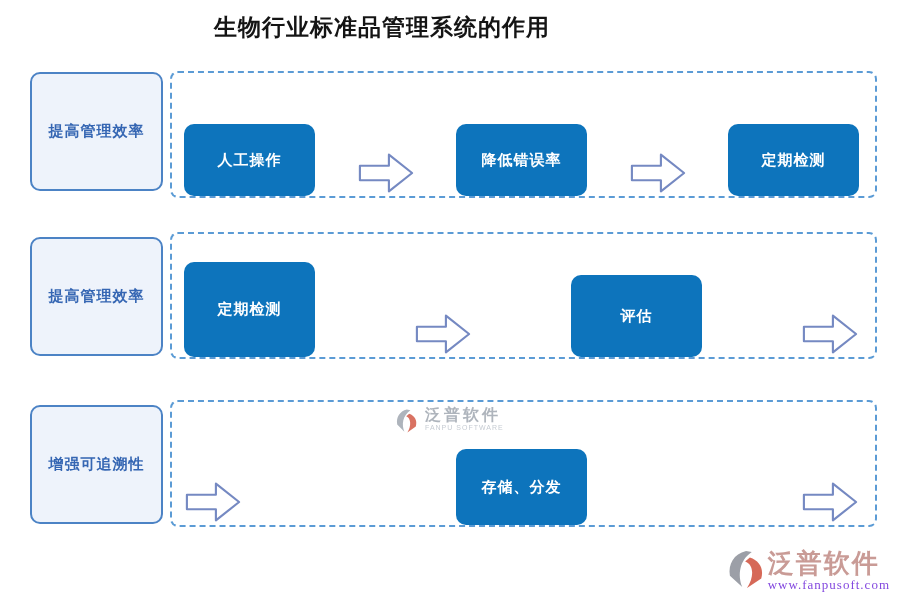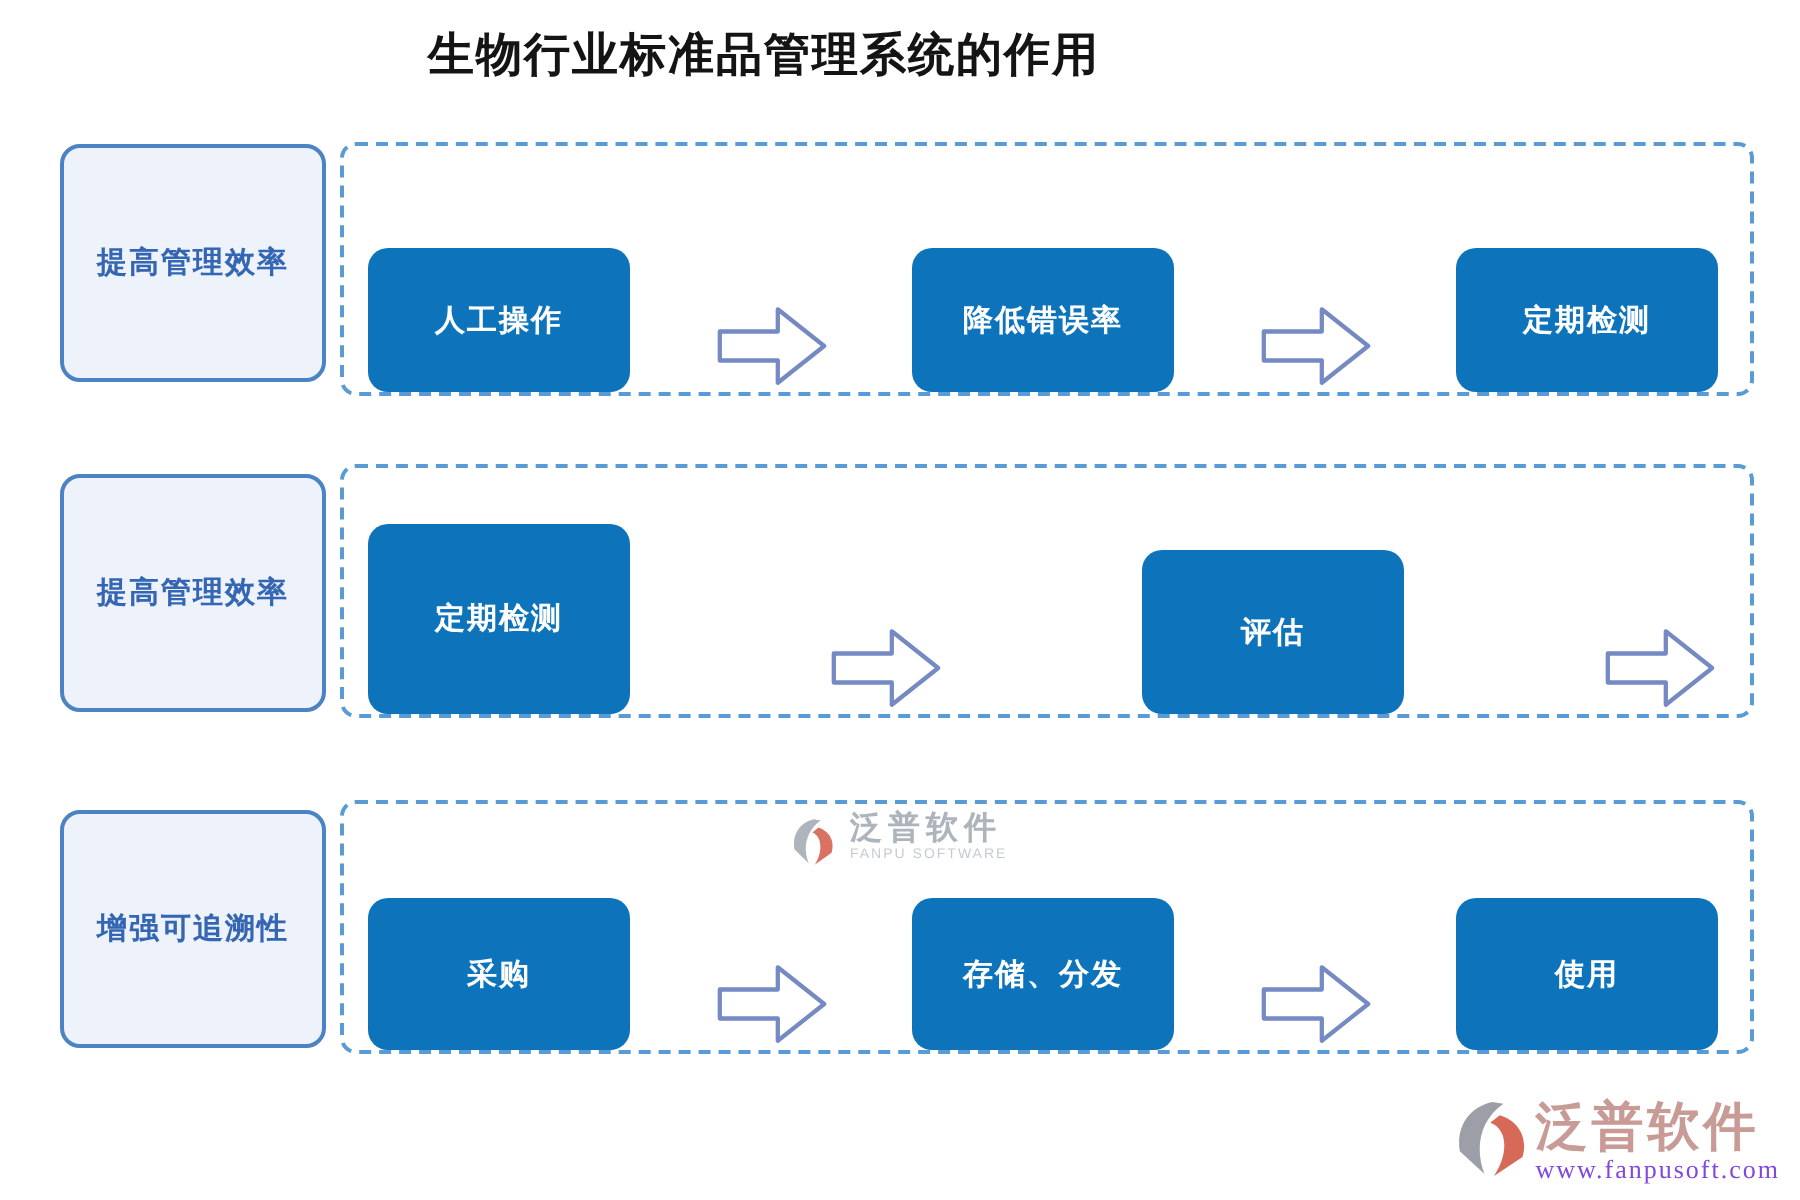--- a/index.html
+++ b/index.html
@@ -151,29 +151,27 @@
   <div class="step-btn h73">评估</div>
   <svg class="flow-arrow" viewBox="0 0 60 46">
     <path d="M3 15.5 H33 V4 L57 23 L33 42 V30.5 H3 Z" fill="#ffffff" stroke="#7589c2" stroke-width="2.2" stroke-linejoin="round"></path>
   </svg>
 </div>
 
 <div class="label-card lc3">
   <span>增强可追溯性</span>
 </div>
 <div class="panel p3">
-  <div class="step-btn h76">采购</div>
   <svg class="flow-arrow" viewBox="0 0 60 46">
     <path d="M3 15.5 H33 V4 L57 23 L33 42 V30.5 H3 Z" fill="#ffffff" stroke="#7589c2" stroke-width="2.2" stroke-linejoin="round"></path>
   </svg>
   <div class="step-btn h76">存储、分发</div>
   <svg class="flow-arrow" viewBox="0 0 60 46">
     <path d="M3 15.5 H33 V4 L57 23 L33 42 V30.5 H3 Z" fill="#ffffff" stroke="#7589c2" stroke-width="2.2" stroke-linejoin="round"></path>
   </svg>
-  <div class="step-btn h76">使用</div>
 </div>
 
 <div class="watermark-center">
   <svg width="24" height="30" viewBox="0 0 40 40">
     <path fill="#9aa2ac" d="M18 1 C6 4 0 14 2 26 L14 38 C9 26 11 11 24 2 Z"></path>
     <path fill="#d0503c" d="M22 8 C31 11 36 19 33 29 L19 39 C26 28 25 15 17 12 Z"></path>
   </svg>
   <div>
     <div class="wm-text-main">泛普软件</div>
     <div class="wm-text-sub">FANPU SOFTWARE</div>

